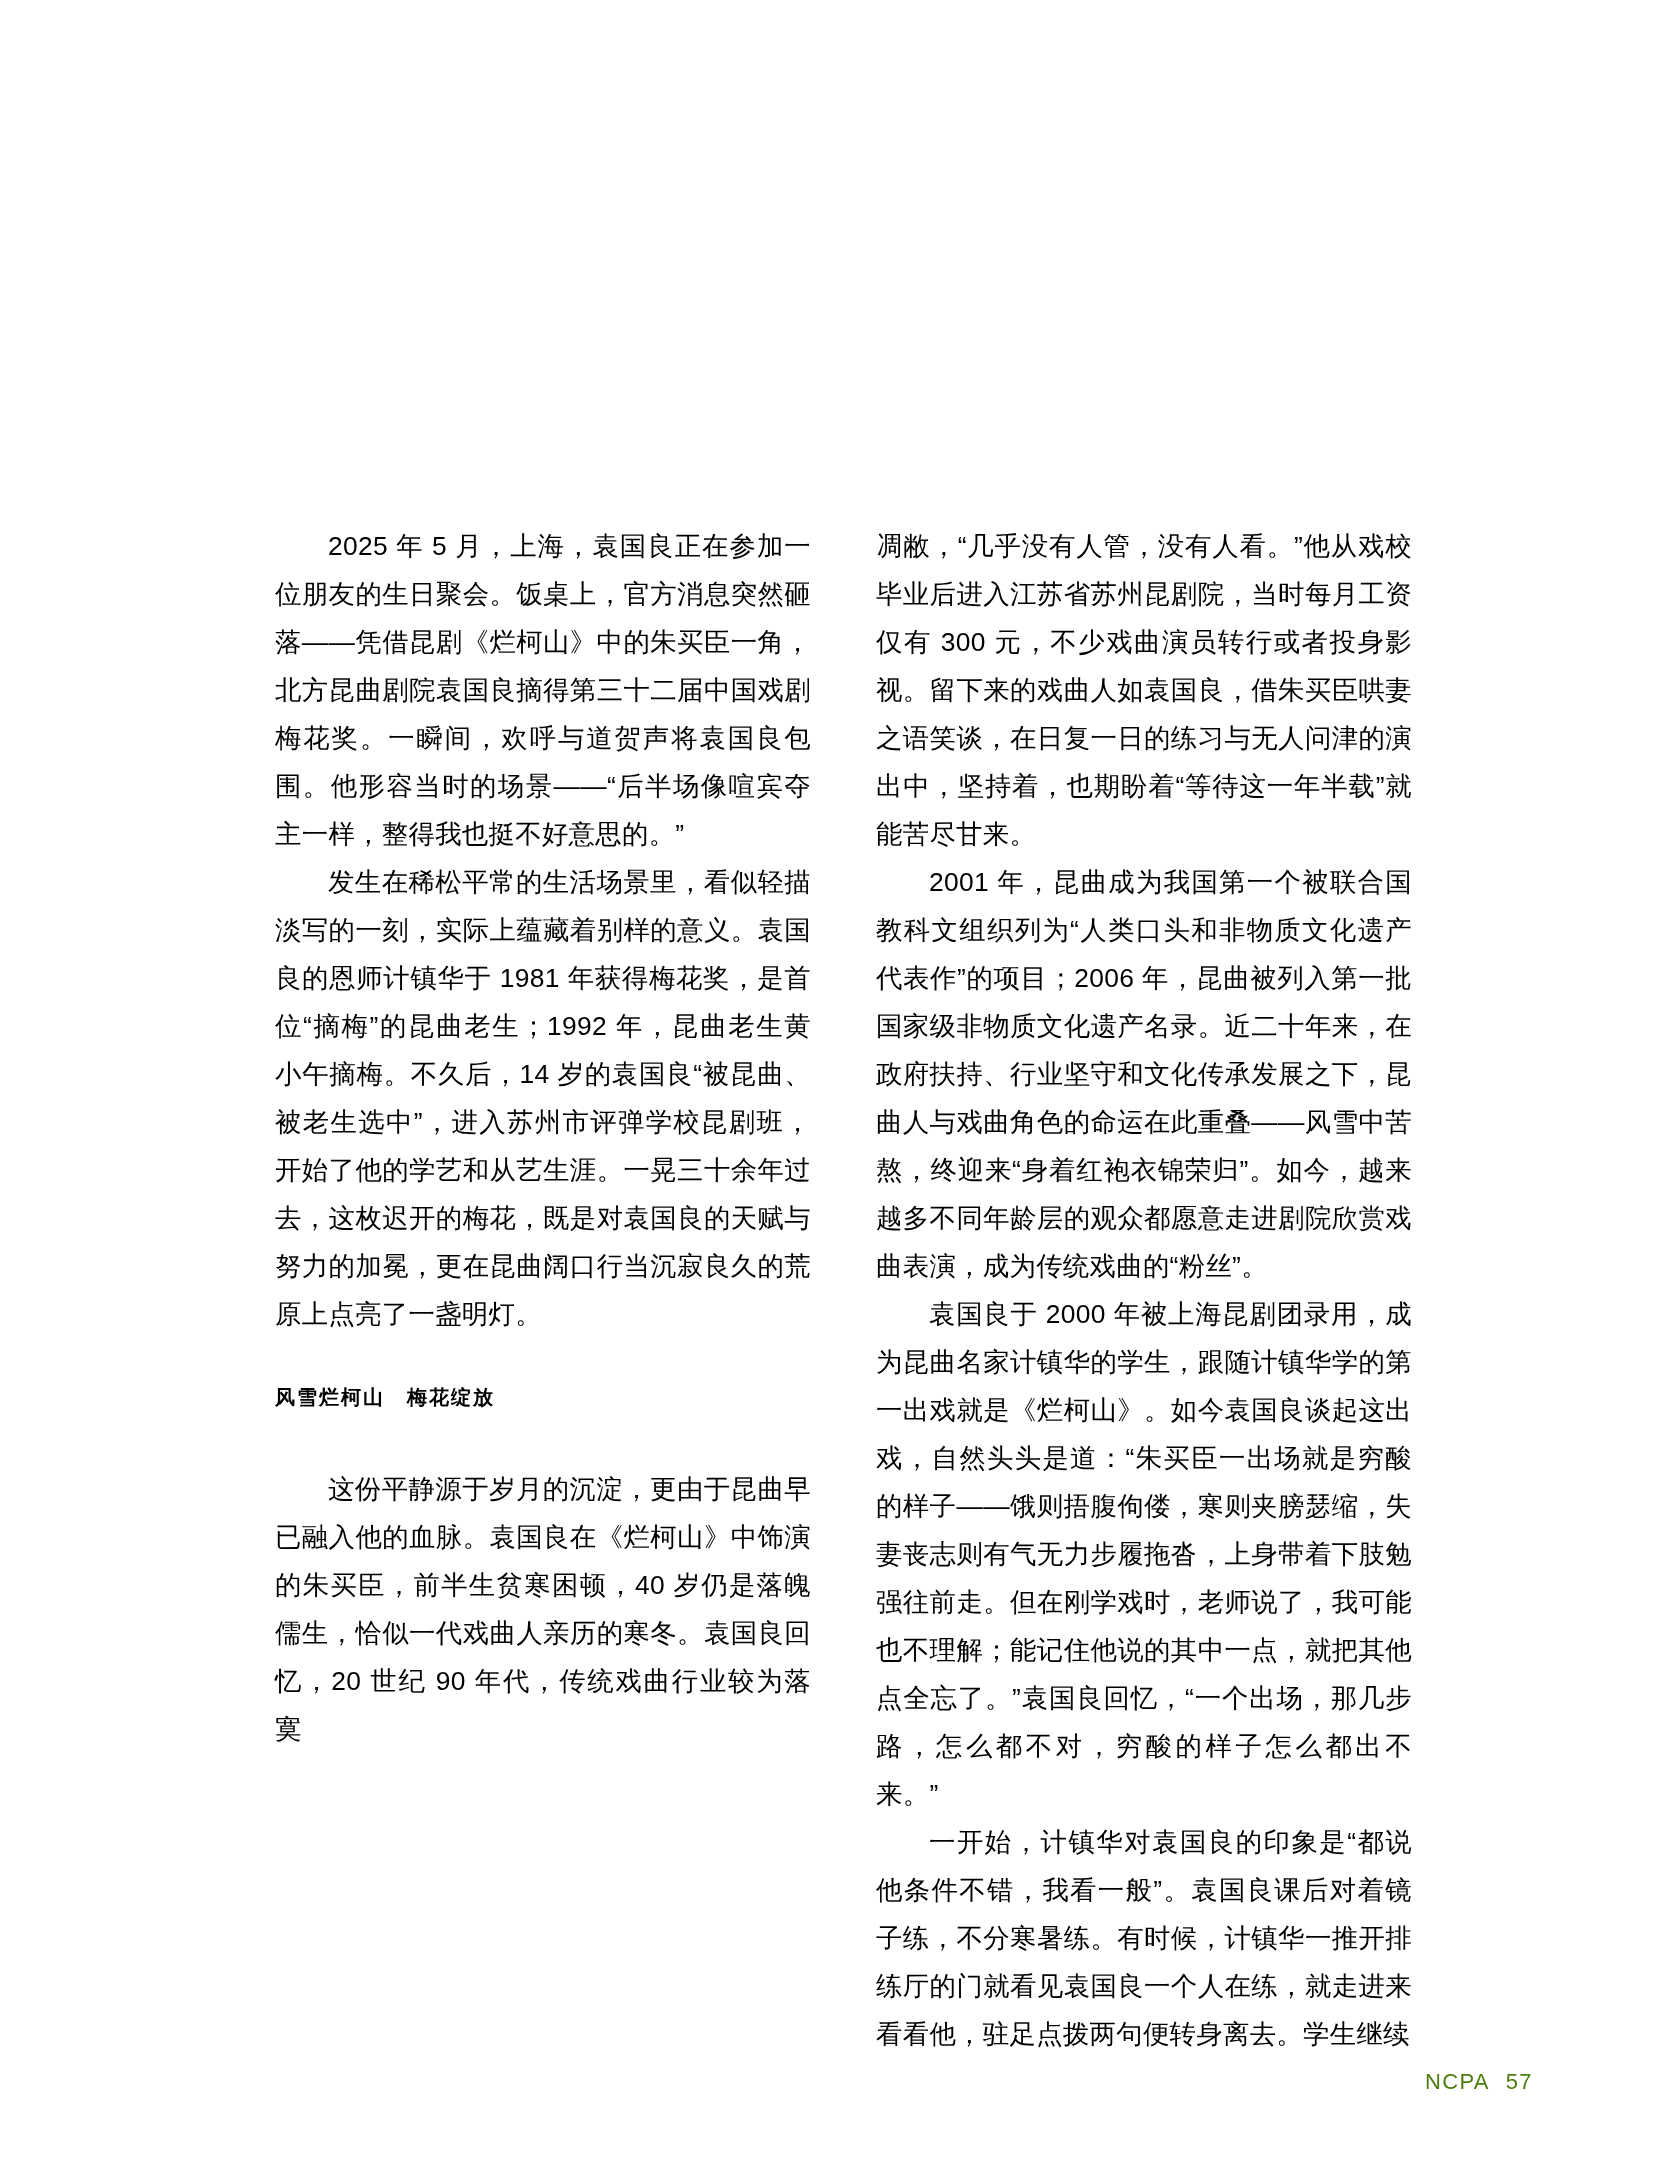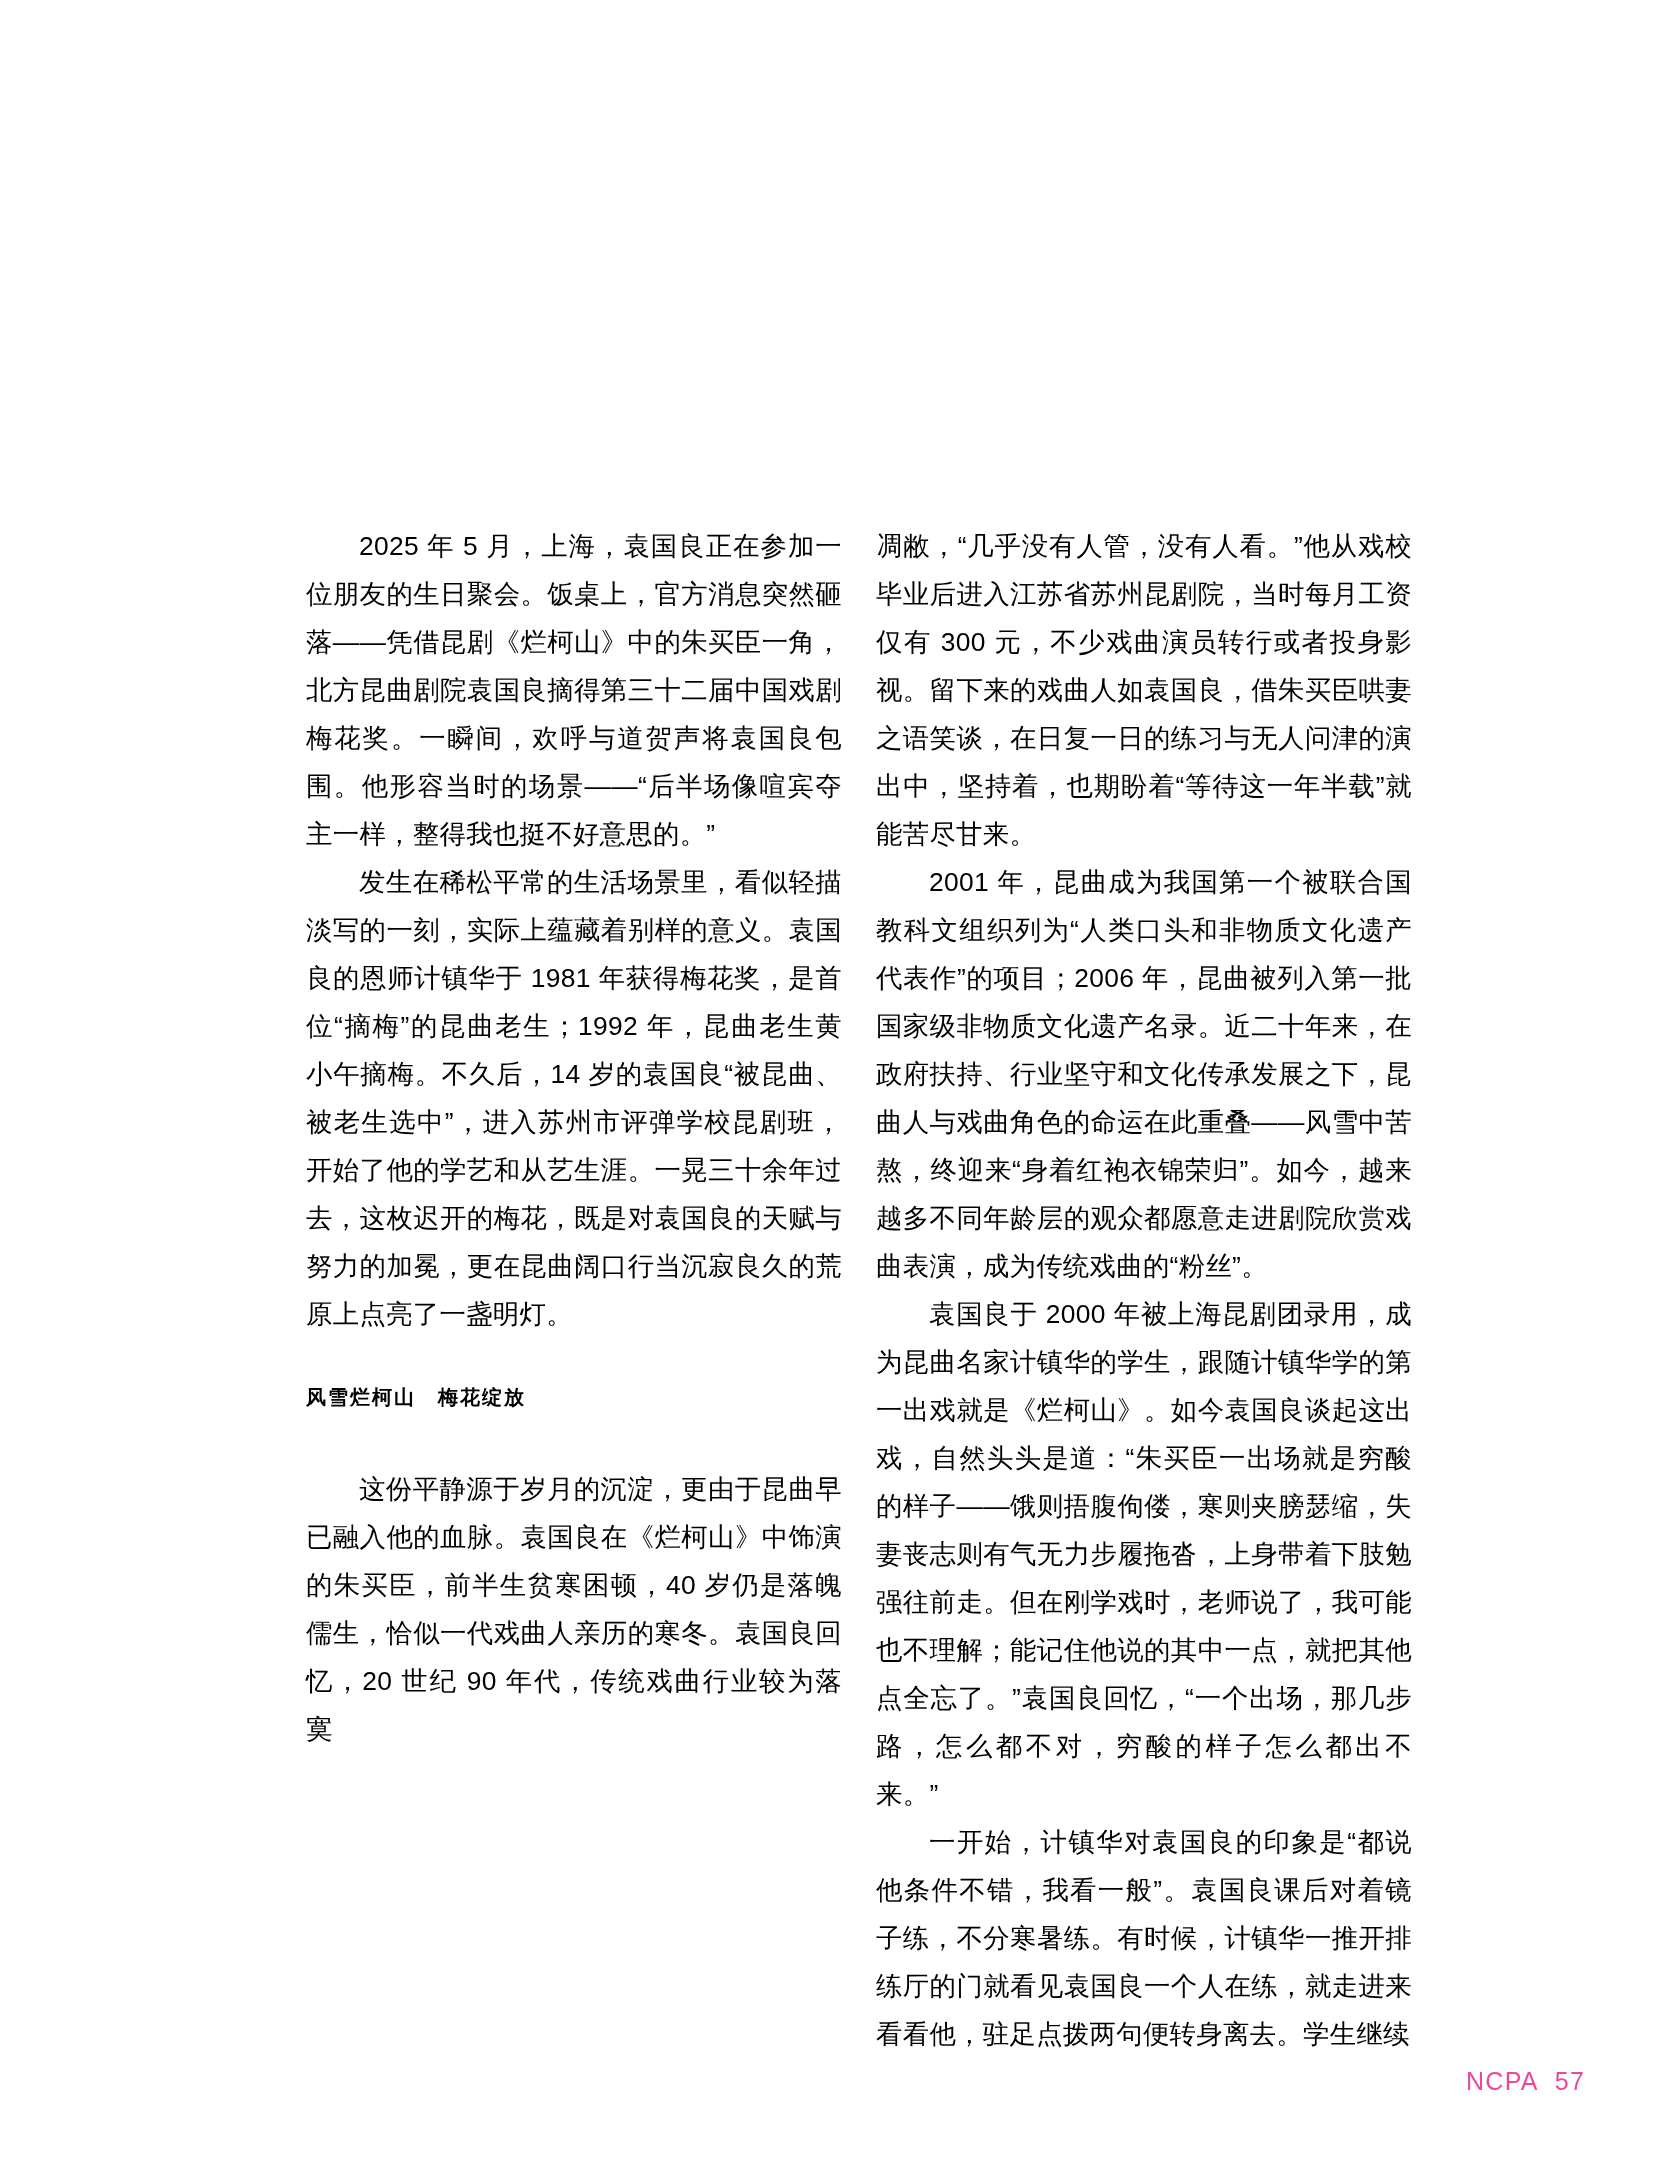--- a/index.html
+++ b/index.html
@@ -20,46 +20,46 @@
     position: absolute;
     top: 522px;
     width: 536px;
     text-align: justify;
     text-justify: inter-ideograph;
     font-size: 26.4px;
     line-height: 48px;
     letter-spacing: 0.3px;
     font-weight: 400;
   }
-  .column-left  { left: 306px; }
+  .column-left  { left: 275px; }
   .column-right { left: 876px; }
   .para {
     margin: 0;
     word-break: normal;
     overflow-wrap: break-word;
   }
   .para.indent { text-indent: 53px; }
   .section-heading {
     margin: 44px 0 53px 0;
     font-size: 20px;
     line-height: 30px;
     font-weight: 700;
     letter-spacing: 2px;
     text-align: left;
     text-indent: 0;
   }
   .page-footer {
     position: absolute;
-    left: 1466px;
+    left: 1425px;
     top: 2065px;
-    font-size: 25px;
+    font-size: 22px;
     line-height: 33px;
     letter-spacing: 1.3px;
     font-weight: 400;
-    color: #ec4899;
+    color: #4d7c0f;
     white-space: nowrap;
   }
   .page-footer .pgnum { margin-left: 16px; }
 </style>
 </head>
 <body>
 
 <div class="page">
 
   <section class="column column-left">

